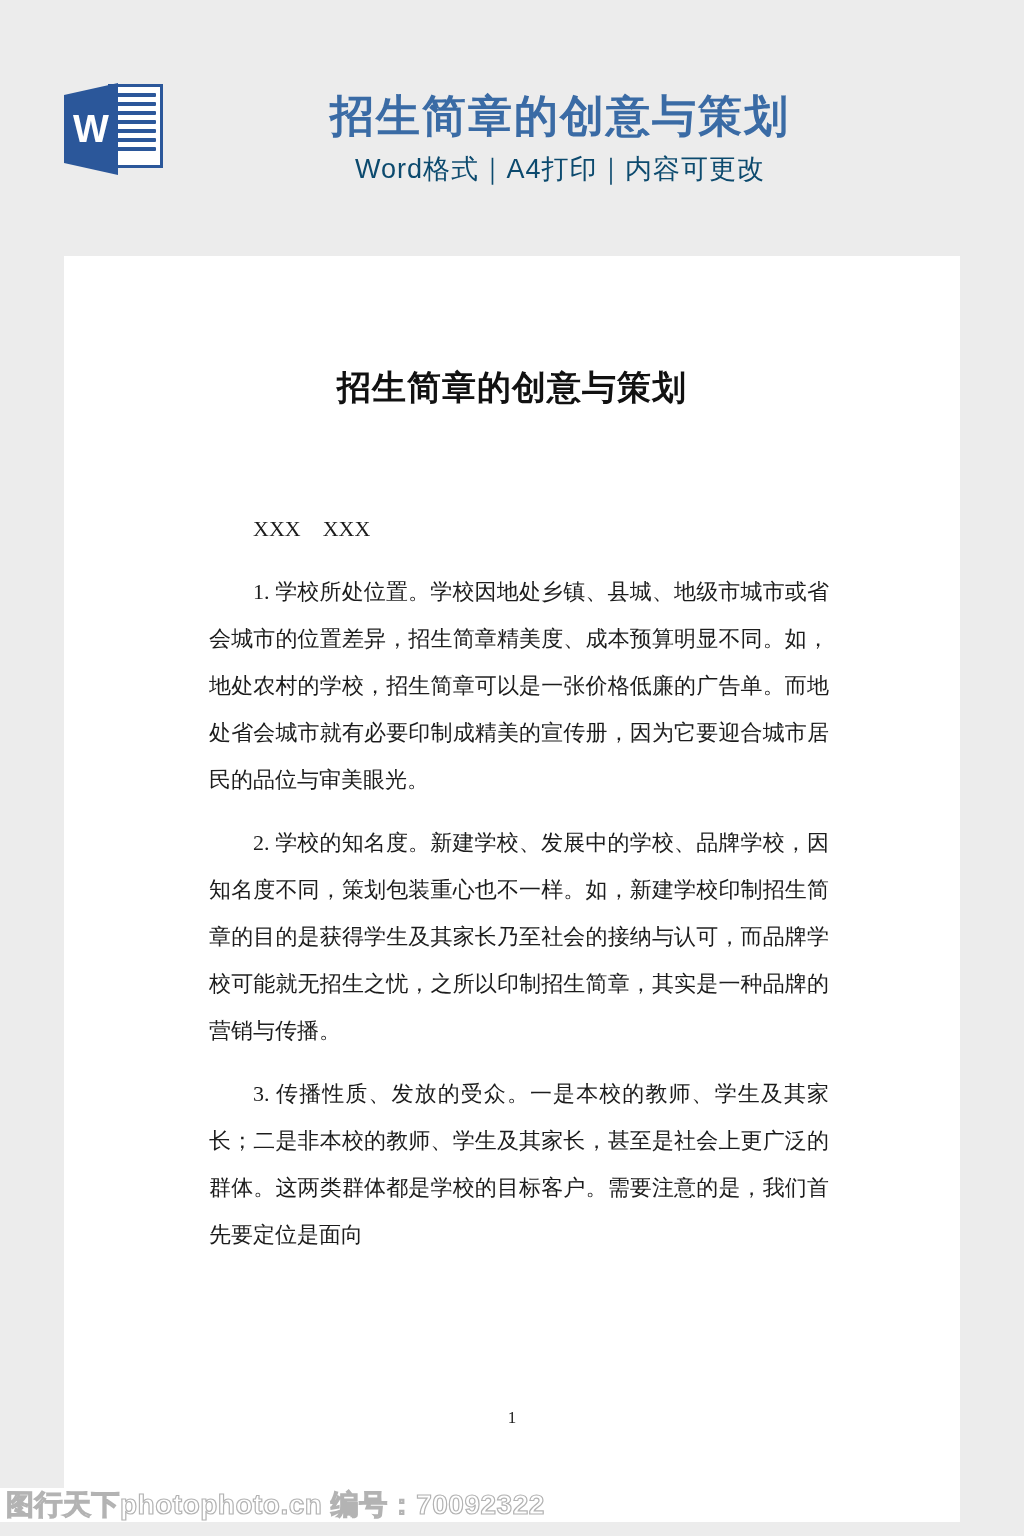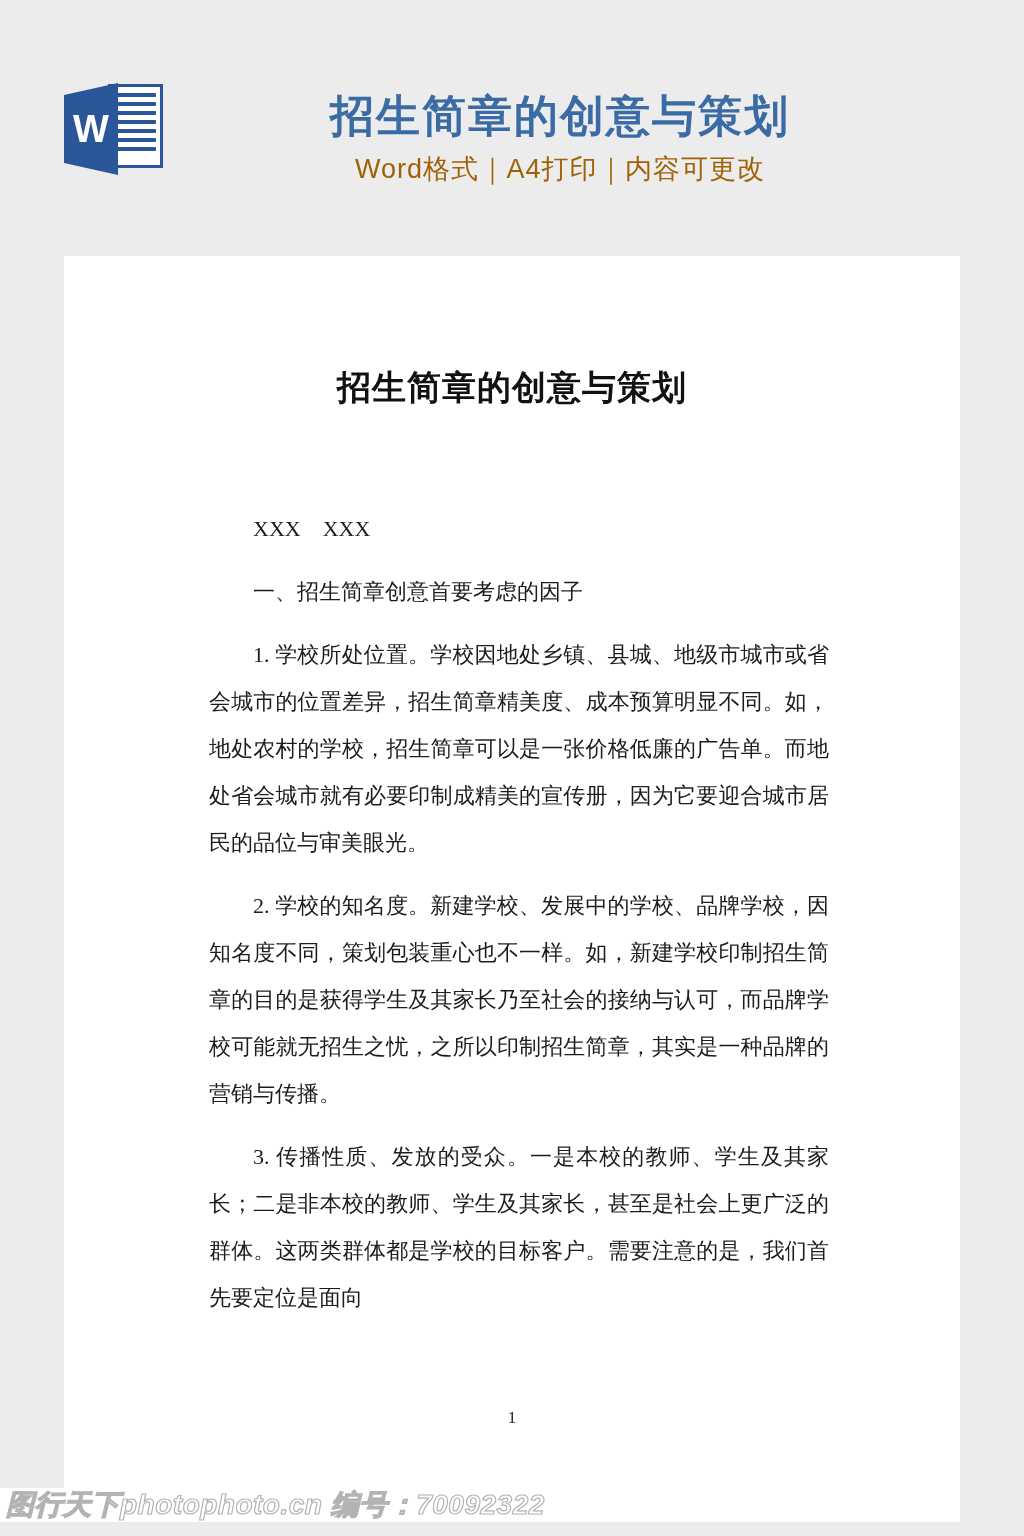--- a/index.html
+++ b/index.html
@@ -37,21 +37,21 @@
   .header-title {
     position: absolute; top: 94px; left: 96px; right: 0;
     text-align: center;
     font-size: 44px; font-weight: 700; line-height: 1;
     color: #3a6ba5; letter-spacing: 2px;
   }
   .header-subtitle {
     position: absolute; top: 153px; left: 96px; right: 0;
     text-align: center;
     font-size: 27px; line-height: 1.2;
-    color: #a16207; letter-spacing: 1px;
+    color: #0c4a6e; letter-spacing: 1px;
   }
 
   
   .page {
     position: absolute; left: 64px; top: 256px;
     width: 896px; height: 1266px;
     background: #ffffff;
   }
   .doc-title {
     margin: 112px 0 0 0;
@@ -74,21 +74,20 @@
     text-align: center;
     font-family: "Liberation Serif", "DejaVu Serif", serif;
     font-size: 17px; line-height: 1; color: #222;
   }
 
   
   .footer-band {
     position: absolute; left: 0; top: 1488px;
     width: 960px; height: 34px;
     background: #ffffff;
-    font-style: italic;
   }
   .watermark {
     position: absolute; left: 6px; top: 0; height: 34px;
     line-height: 34px; white-space: nowrap;
     font-size: 28px; font-weight: 700;
     color: #ffffff;
     -webkit-text-stroke: 1.2px #b3b3b3;
     letter-spacing: 0.5px;
   }
 </style>
@@ -111,21 +110,20 @@
     </div>
   </div>
   <div class="header-title">招生简章的创意与策划</div>
   <div class="header-subtitle">Word格式｜A4打印｜内容可更改</div>
 </div>
 
 <div class="page">
   <div class="doc-title">招生简章的创意与策划</div>
   <div class="doc-body">
     <p>XXX　XXX</p>
-    <p>一、招生简章创意首要考虑的因子</p>
     <p>1. 学校所处位置。学校因地处乡镇、县城、地级市城市或省会城市的位置差异，招生简章精美度、成本预算明显不同。如，地处农村的学校，招生简章可以是一张价格低廉的广告单。而地处省会城市就有必要印制成精美的宣传册，因为它要迎合城市居民的品位与审美眼光。</p>
     <p>2. 学校的知名度。新建学校、发展中的学校、品牌学校，因知名度不同，策划包装重心也不一样。如，新建学校印制招生简章的目的是获得学生及其家长乃至社会的接纳与认可，而品牌学校可能就无招生之忧，之所以印制招生简章，其实是一种品牌的营销与传播。</p>
     <p>3. 传播性质、发放的受众。一是本校的教师、学生及其家长；二是非本校的教师、学生及其家长，甚至是社会上更广泛的群体。这两类群体都是学校的目标客户。需要注意的是，我们首先要定位是面向</p>
   </div>
   <div class="page-number">1</div>
 </div>
 
 <div class="footer-band">
   <div class="watermark">图行天下photophoto.cn 编号：70092322</div>
 </div>

